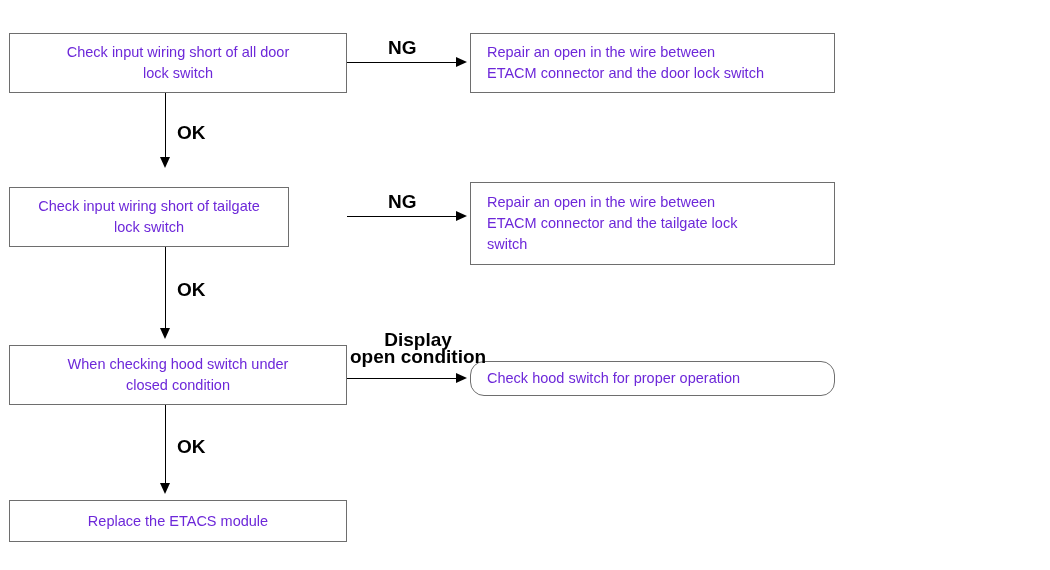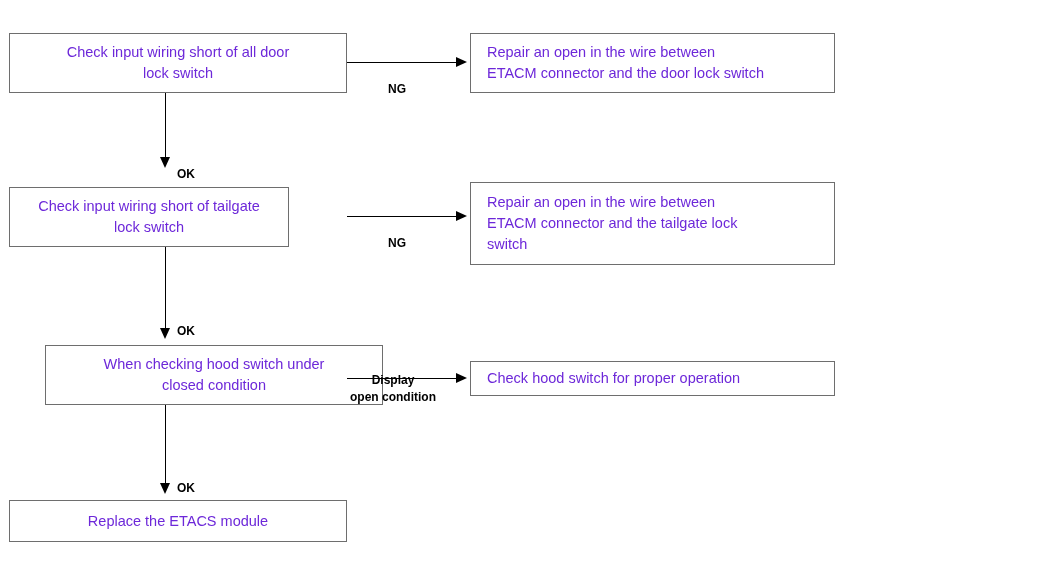--- a/index.html
+++ b/index.html
@@ -52,27 +52,27 @@
     padding-left: 16px;
     padding-right: 10px;
   }
   .node.center .node-text {
     padding: 0 12px;
   }
 
   
   #node-door-lock   { left: 9px;  top: 33px;  width: 338px; height: 60px; }
   #node-tailgate    { left: 9px;  top: 187px; width: 280px; height: 60px; }
-  #node-hood        { left: 9px;  top: 345px; width: 338px; height: 60px; margin-left: 36px; }
+  #node-hood        { left: 9px;  top: 345px; width: 338px; height: 60px; }
   #node-replace     { left: 9px;  top: 500px; width: 338px; height: 42px; }
 
   
   #node-repair-door     { left: 470px; top: 33px;  width: 365px; height: 60px; }
   #node-repair-tailgate { left: 470px; top: 182px; width: 365px; height: 83px; }
-  #node-check-hood      { left: 470px; top: 361px; width: 365px; height: 35px; }
+  #node-check-hood      { left: 470px; top: 361px; width: 365px; height: 35px; border-radius: 14px; }
 
   
   .edge {
     position: absolute;
     background: #000000;
   }
   .edge.v { width: 1.4px; }
   .edge.h { height: 1.4px; }
 
   .arrowhead {
@@ -103,27 +103,26 @@
   #edge-h1 { left: 347px; top: 62px;  width: 109px; }
   #arrow-h1 { left: 456px; top: 57px; }
   #edge-h2 { left: 347px; top: 216px; width: 109px; }
   #arrow-h2 { left: 456px; top: 211px; }
   #edge-h3 { left: 347px; top: 378px; width: 109px; }
   #arrow-h3 { left: 456px; top: 373px; }
 
   
   .edge-label {
     position: absolute;
-    font-size: 12px;
+    font-size: 19px;
     font-weight: bold;
     color: #000000;
     line-height: 16px;
     white-space: pre-line;
     background: transparent;
-    margin-top: 41px;
   }
   #label-ok-1 { left: 177px; top: 125px; }
   #label-ok-2 { left: 177px; top: 282px; }
   #label-ok-3 { left: 177px; top: 439px; }
   #label-ng-1 { left: 388px; top: 40px; }
   #label-ng-2 { left: 388px; top: 194px; }
   #label-display {
     left: 350px;
     top: 331px;
     text-align: center;

